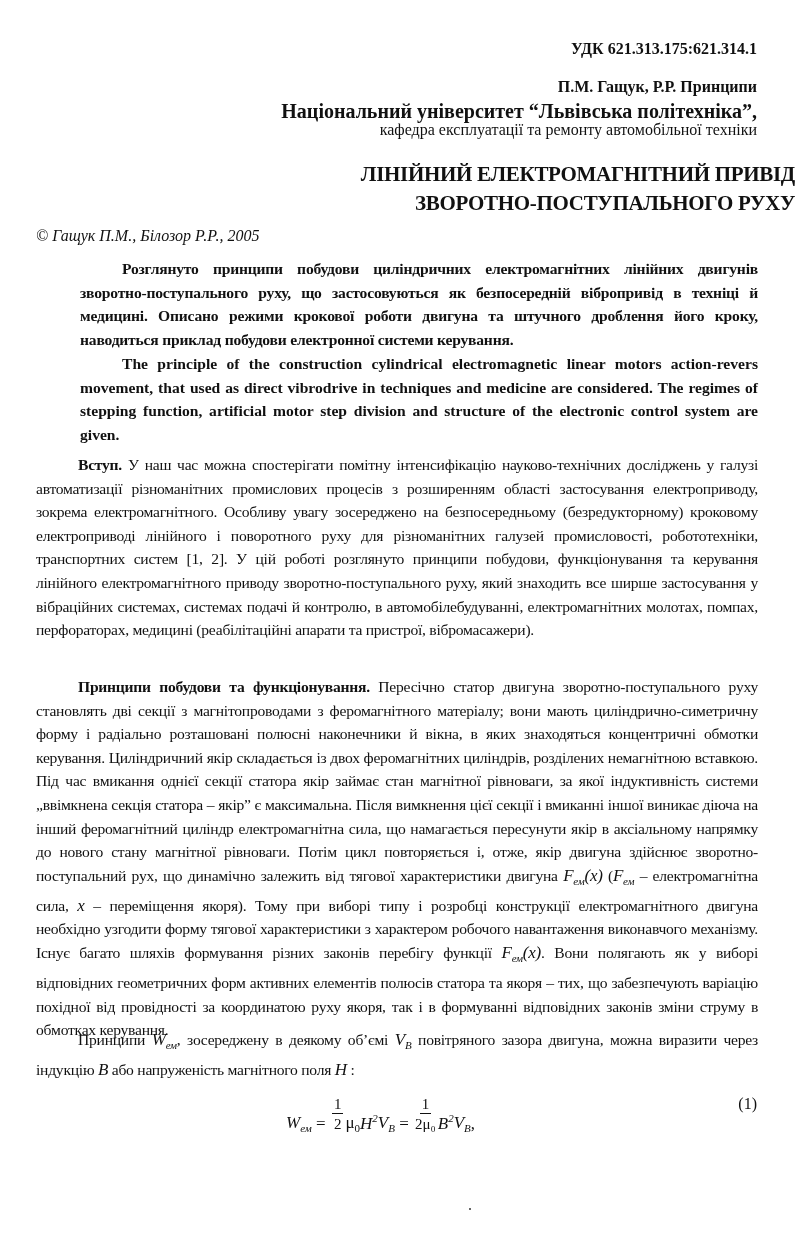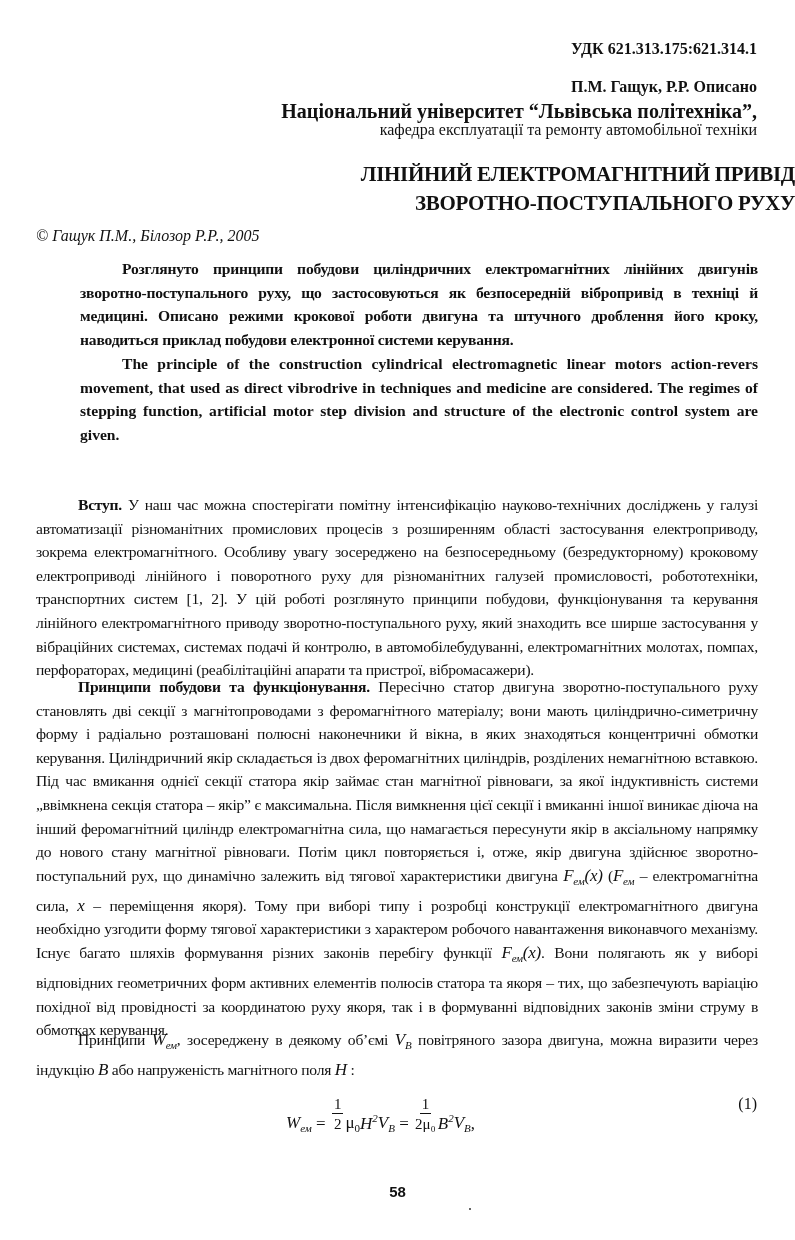--- a/index.html
+++ b/index.html
@@ -22,21 +22,21 @@
     position: absolute; left: 80px; width: 678px; font-weight: bold;
     font-size: 15.6px; line-height: 23.5px; text-align: justify; text-indent: 42px; margin: 0;
   }
   .abs-ua { top: 257px; letter-spacing: -0.2px; }
   .abs-en { top: 352px; }
   .para {
     position: absolute; left: 36px; width: 722px; margin: 0;
     font-size: 15.6px; line-height: 23.6px; text-align: justify; text-indent: 42px;
     letter-spacing: -0.25px;
   }
-  .p1 { top: 453px; margin-top: 40px; }
+  .p1 { top: 453px; }
   .p2 { top: 675px; }
   .p3 { top: 1028px; }
   .para b { font-weight: bold; }
   .math { font-style: italic; font-size: 17px; }
   sub { font-size: 11px; }
   .formula {
     position: absolute; top: 1078px; left: 0; width: 795px; height: 56px;
   }
   .formula-body {
     position: absolute; left: 286px; top: 0; font-size: 17px; display: flex; align-items: flex-end; height: 56px;
@@ -47,21 +47,21 @@
   .eqnum { position: absolute; right: 38px; top: 17px; font-size: 16px; }
   .page-number { position: absolute; top: 1183px; left: 0; width: 795px; text-align: center; font-weight: bold; font-size: 15px; font-family: "Liberation Sans", sans-serif; }
   .speck { position: absolute; left: 469px; top: 1208px; width: 2px; height: 2px; background: #333; border-radius: 1px; }
 </style>
 </head>
 <body>
 
 <div class="page">
 
   <div class="right udk">УДК 621.313.175:621.314.1</div>
-  <div class="right authors">П.М. Гащук, Р.Р. Описано</div>
+  <div class="right authors">П.М. Гащук, Р.Р. Принципи</div>
   <div class="right affil1">Національний університет “Львівська політехніка”,</div>
   <div class="right affil2">кафедра експлуатації та ремонту автомобільної техніки</div>
 
   <div class="title">
     <div>ЛІНІЙНИЙ ЕЛЕКТРОМАГНІТНИЙ ПРИВІД</div>
     <div>ЗВОРОТНО-ПОСТУПАЛЬНОГО РУХУ</div>
   </div>
 
   <div class="copyright">© Гащук П.М., Білозор Р.Р., 2005</div>
 
@@ -90,15 +90,14 @@
           <span class="num">1</span>
           <span class="den">2μ₀</span>
         </span>
       <span class="math"><span>B</span><sup style="font-size:11px">2</sup></span>
       <span class="math"><span>V</span><sub>B</sub></span>
       <span>,</span>
     </div>
     <div class="eqnum">(1)</div>
   </div>
 
-  <div class="page-number">58</div>
   <div class="speck"></div>
 </div>
 
 </body></html>

